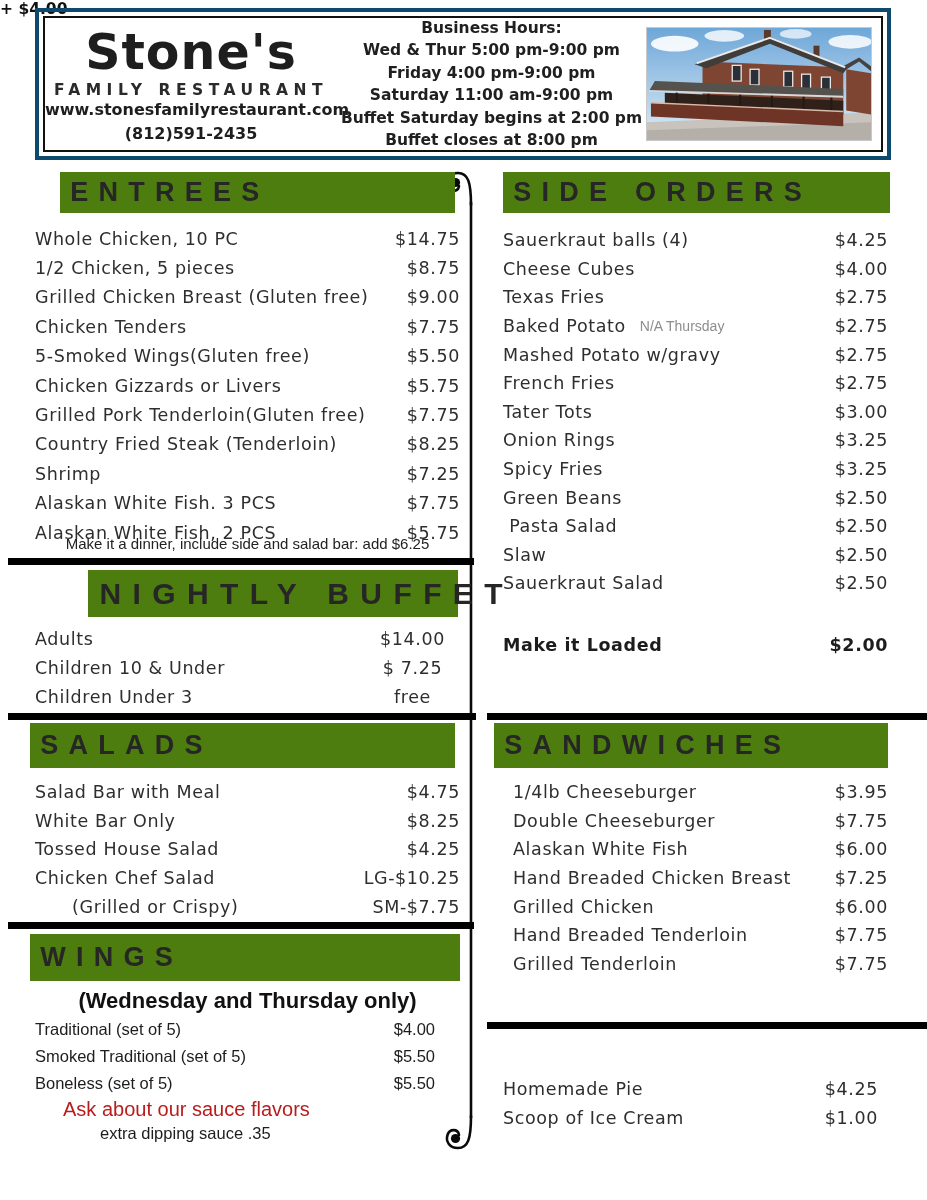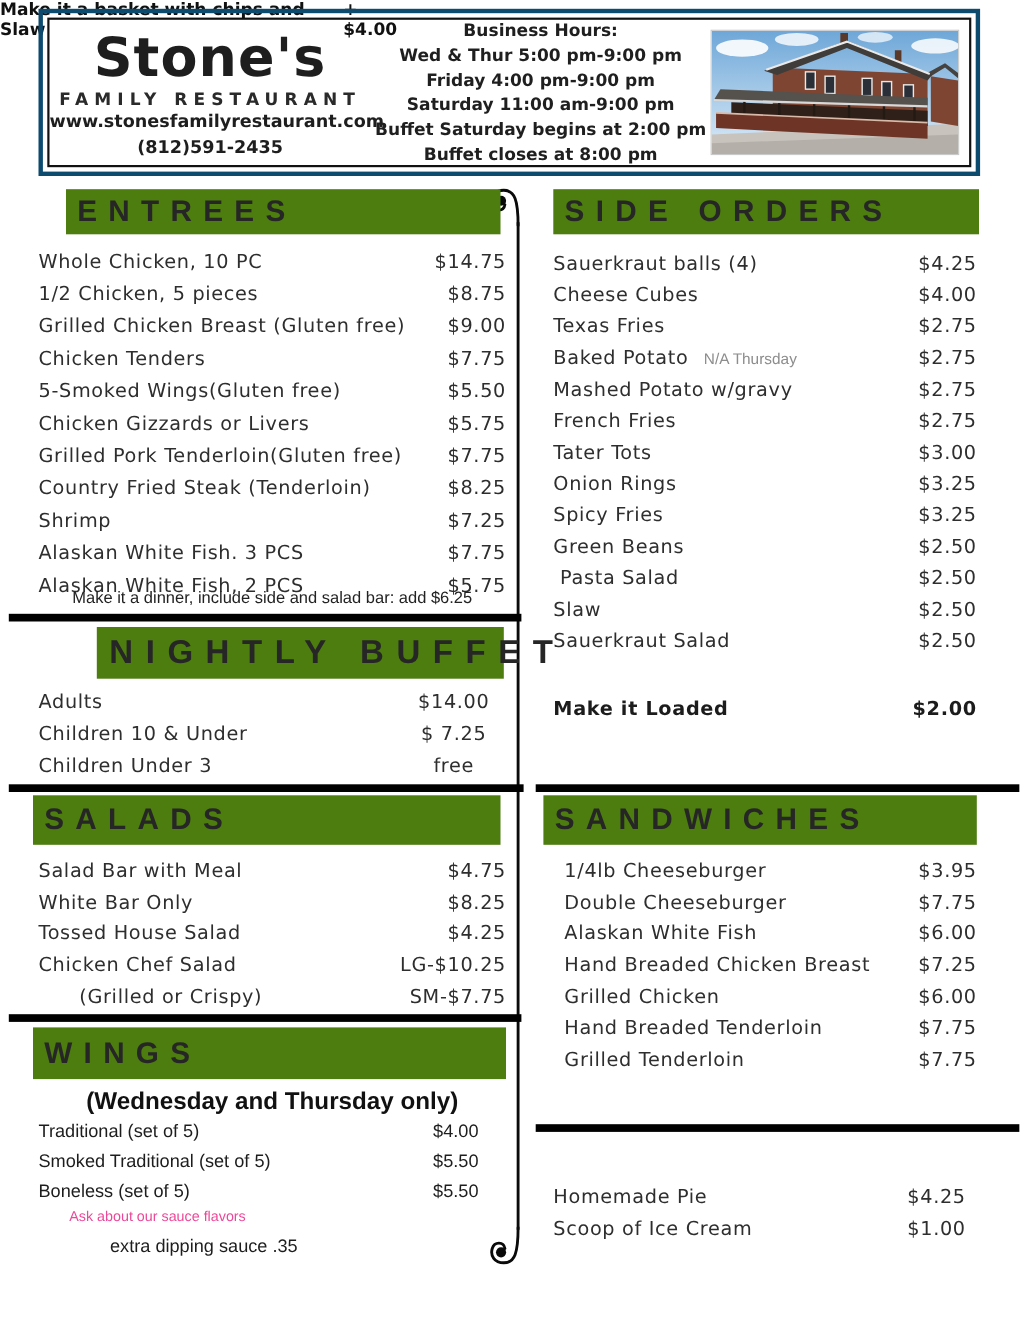--- a/index.html
+++ b/index.html
@@ -55,21 +55,21 @@
   #wings-list{left:35px;top:1016px;width:400px;}
   #wings-list .item-row{height:27px;font-family:"Liberation Sans",sans-serif;font-size:16.5px;letter-spacing:0;color:#1d1d1d;}
 
   .addon-row{position:absolute;display:flex;align-items:center;font-weight:700;font-size:17.5px;
              letter-spacing:.035em;color:#1c1c1c;}
   #sides-addon{left:503px;top:630px;width:385px;height:30px;}
 
   .small-note{position:absolute;font-family:"Liberation Sans",sans-serif;color:#222;}
   #entrees-note{left:35px;top:535px;width:425px;text-align:center;font-size:15px;}
   #wings-sub{left:35px;top:988px;width:425px;text-align:center;font-weight:700;font-size:22px;color:#111;}
-  #wings-note1{left:63px;top:1098px;font-size:13px;color:#ec4899;}
+  #wings-note1{left:63px;top:1098px;font-size:20px;color:#b91c1c;}
   #wings-note2{left:100px;top:1124px;font-size:16.5px;color:#1d1d1d;}
   #sandw-note{left:513px;top:976px;width:377px;display:flex;justify-content:space-between;
               font-weight:700;font-size:15.5px;color:#111;}
 
   
   .hr{position:absolute;height:7px;background:#000;}
   #hr-left-1{left:8px;top:558px;width:466px;}
   #hr-left-2{left:8px;top:713px;width:468px;}
   #hr-left-3{left:8px;top:922px;width:466px;}
   #hr-right-1{left:487px;top:713px;width:440px;}
@@ -433,21 +433,20 @@
         <span class="i-name">Hand Breaded Tenderloin</span>
         <span class="i-price">$7.75</span>
       </div>
 
       <div class="item-row">
         <span class="i-name">Grilled Tenderloin</span>
         <span class="i-price">$7.75</span>
       </div>
     </div>
   <div id="sandw-note">
-    <span>Make it a basket with chips and Slaw</span>
     <span>+ $4.00</span>
   </div>
 
   <div class="hr" id="hr-right-2"></div>
 
   <div class="list" id="desserts-list">
 
       <div class="item-row">
         <span class="i-name">Homemade Pie</span>
         <span class="i-price">$4.25</span>

